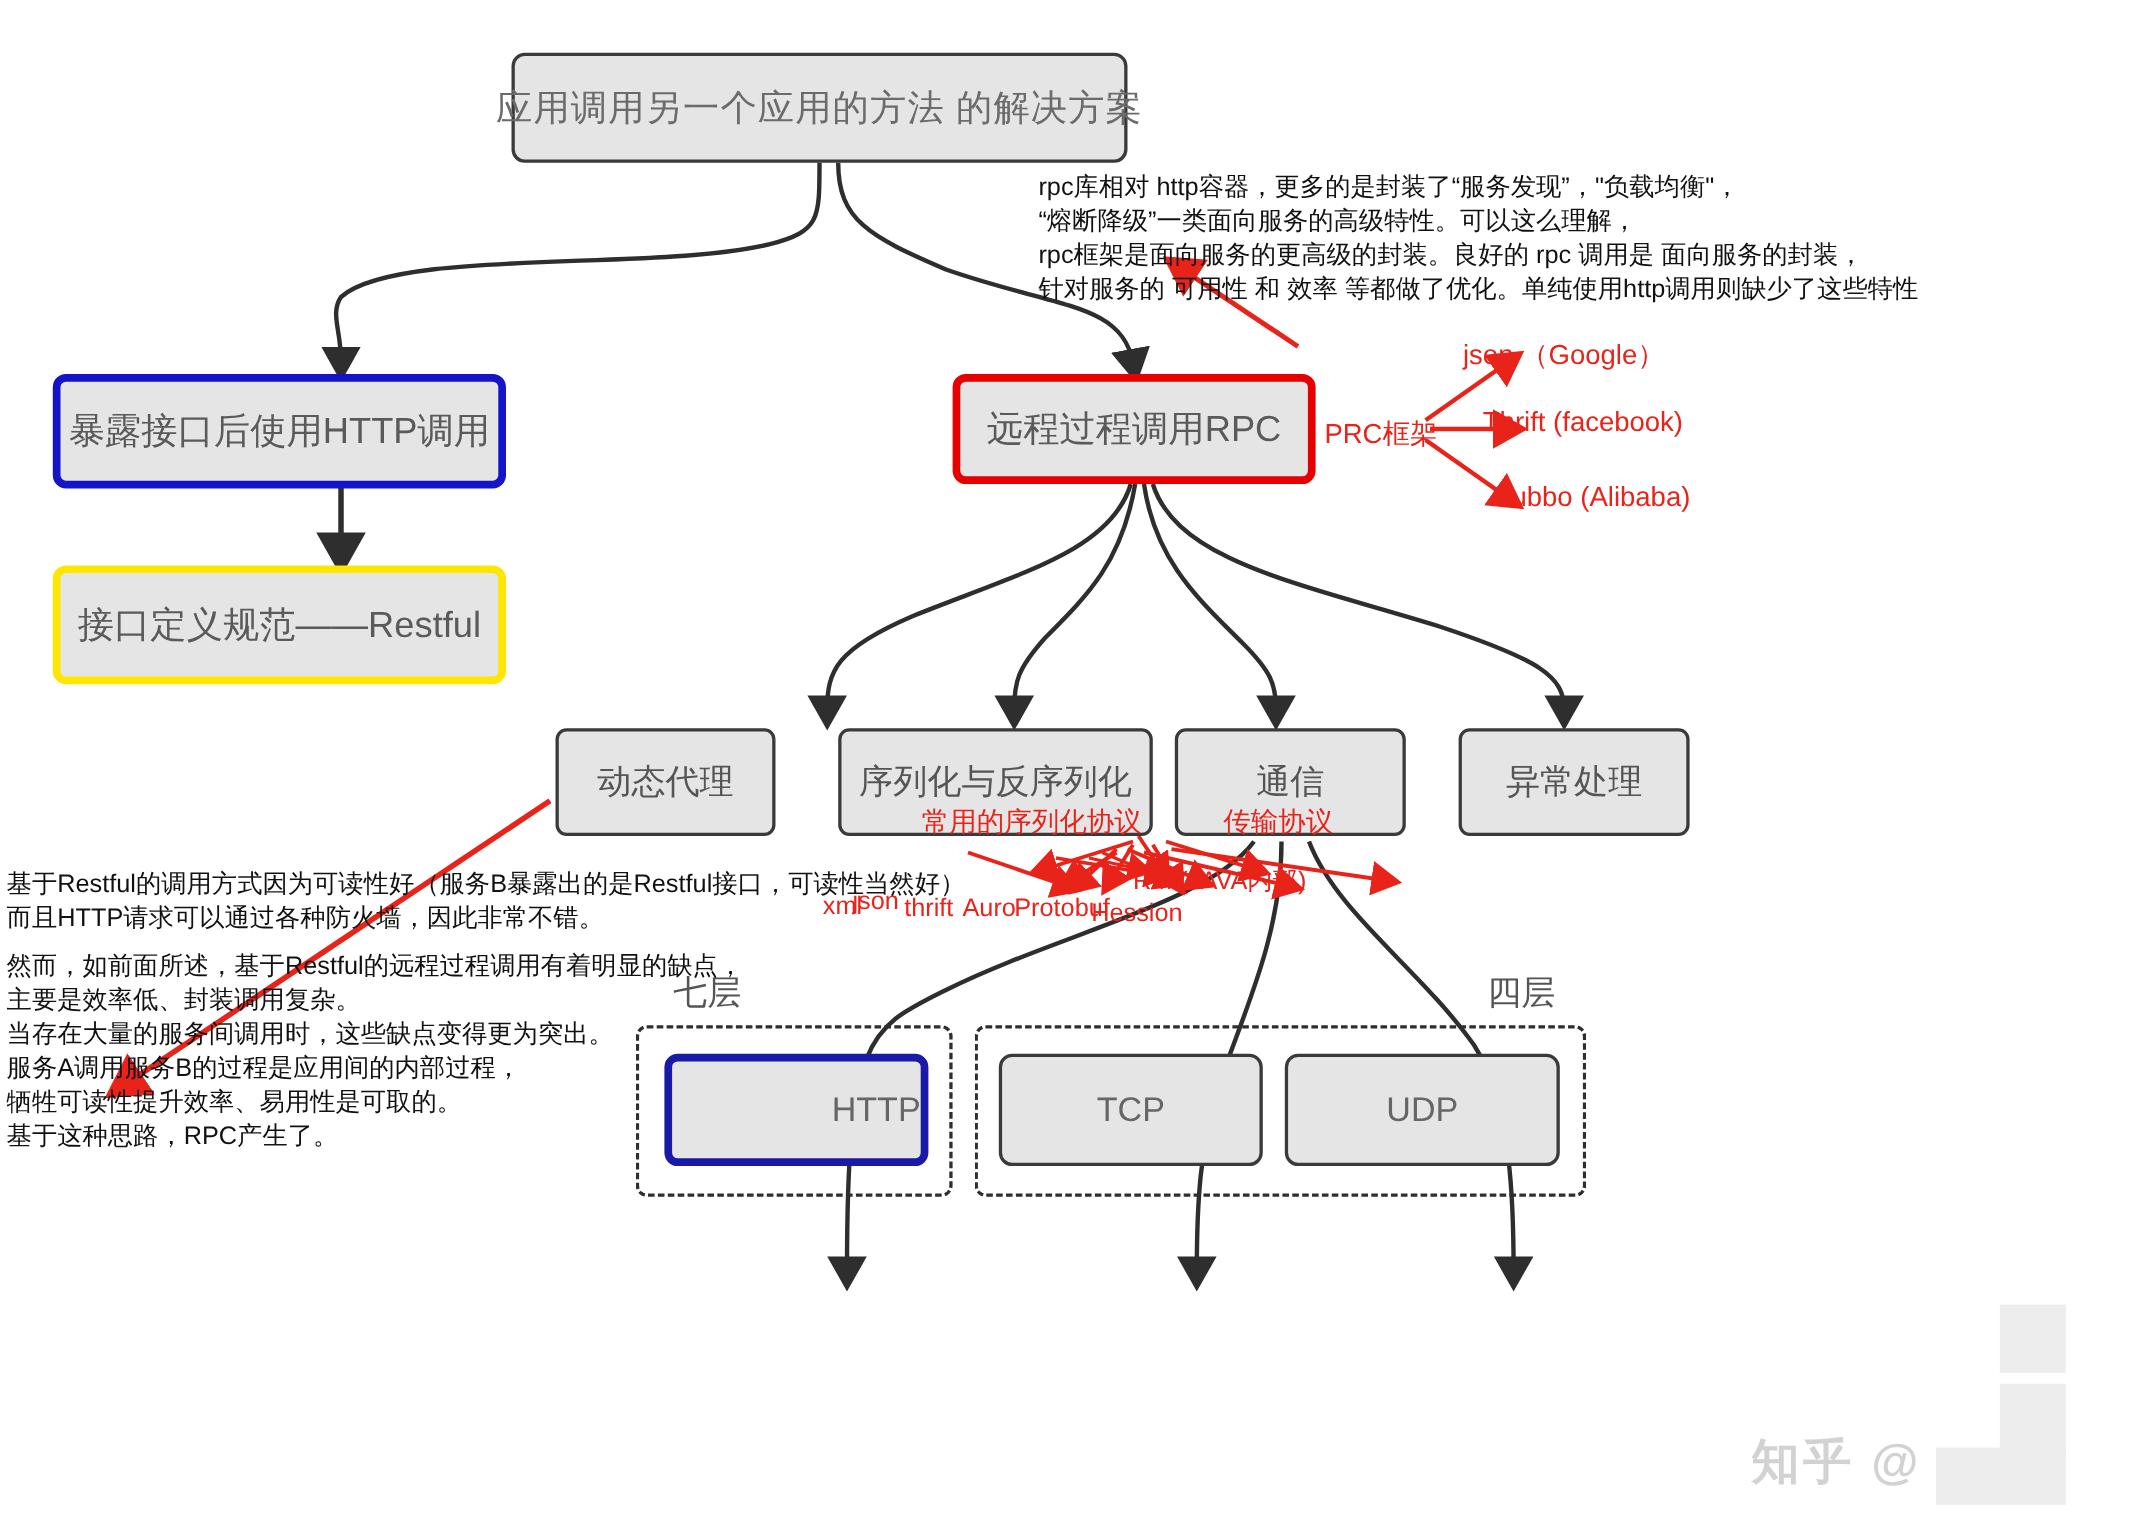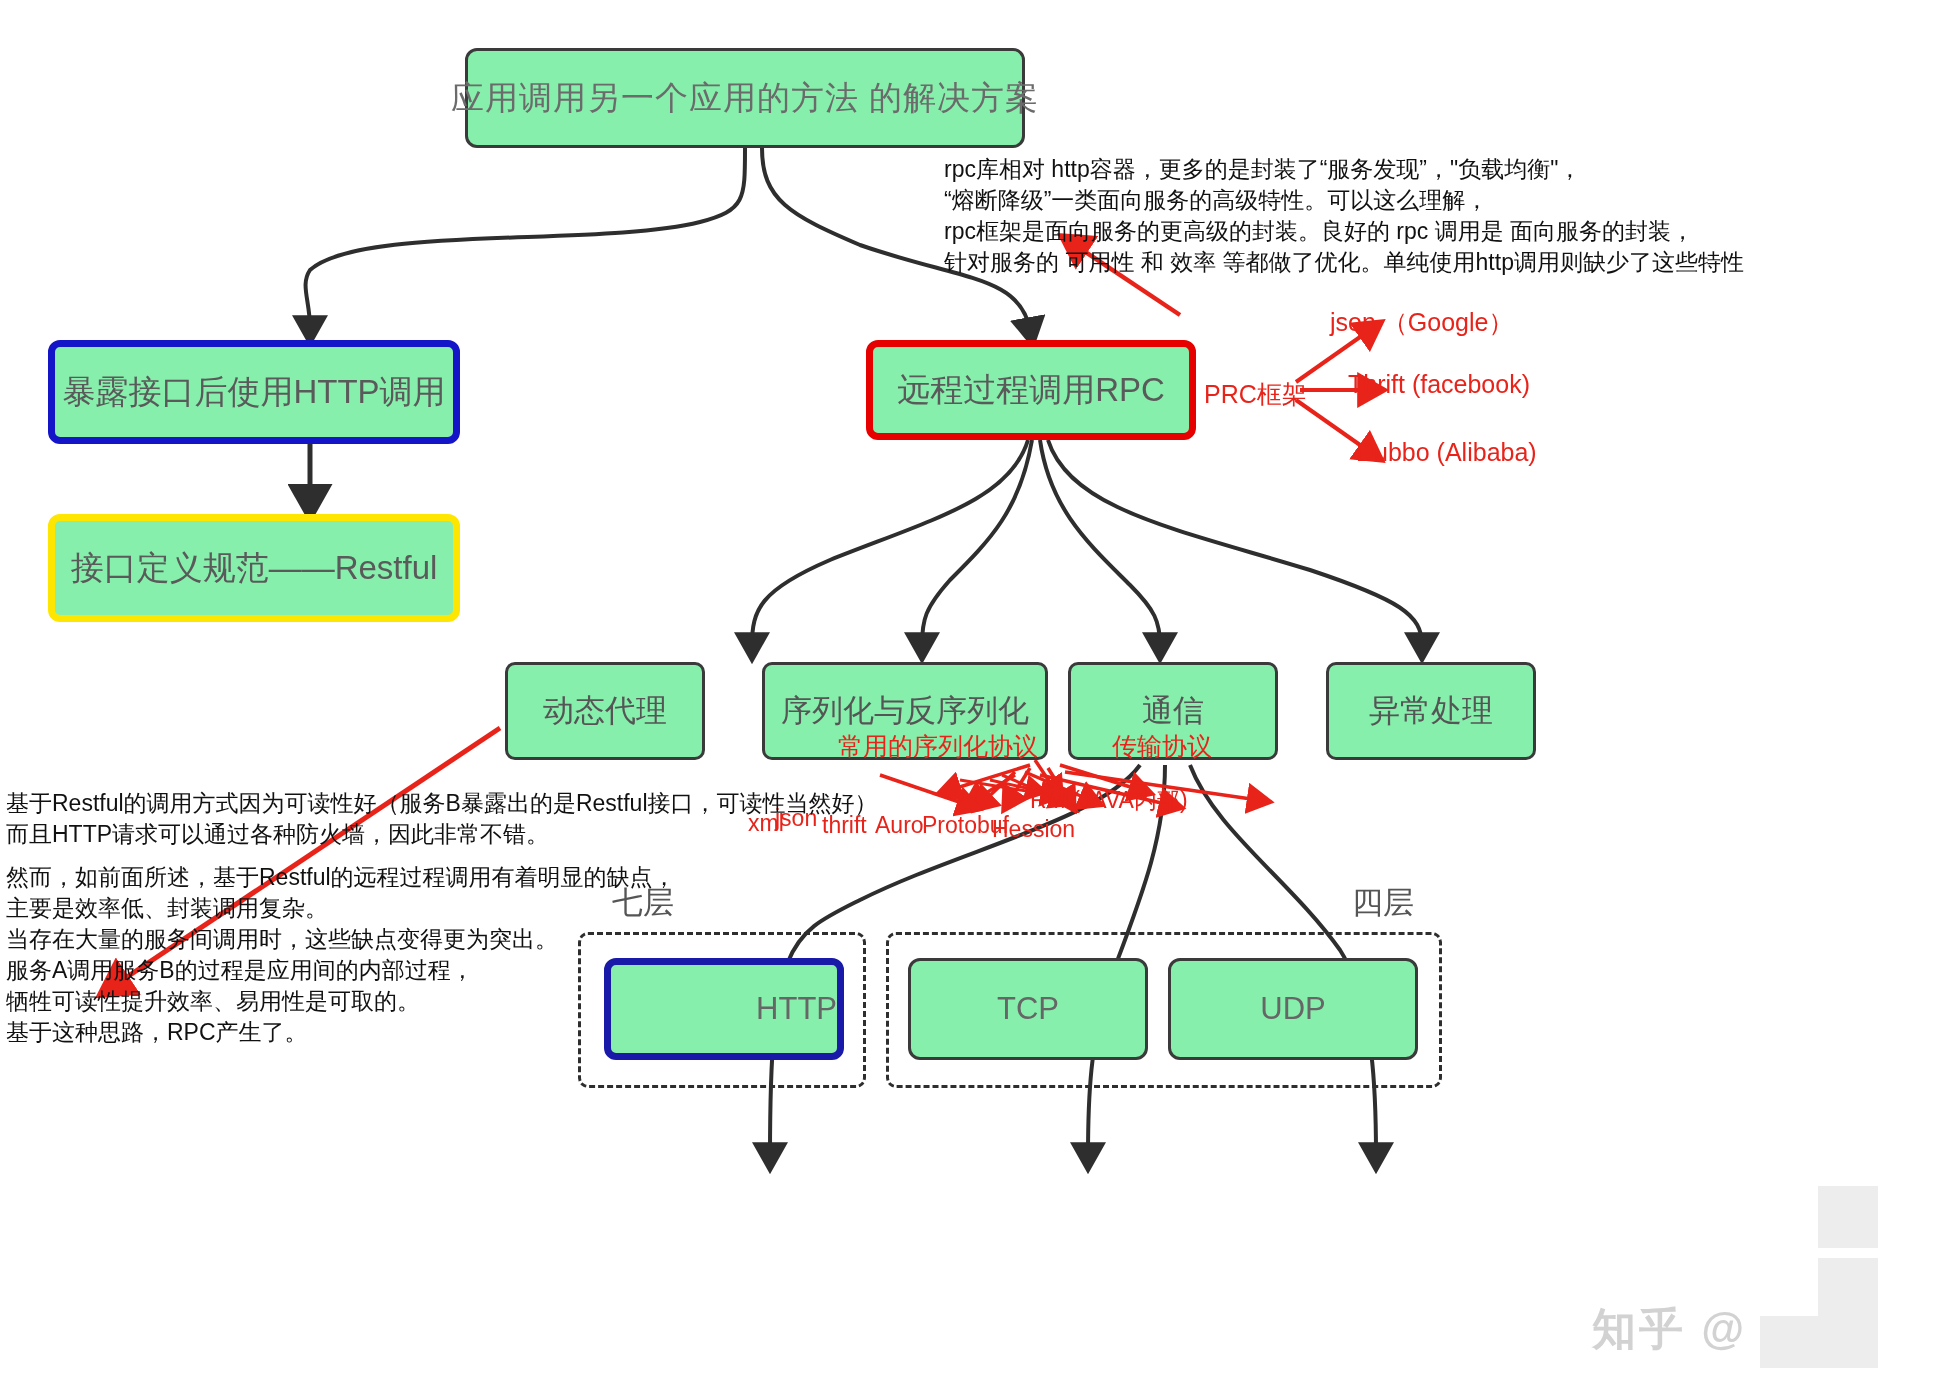--- a/index.html
+++ b/index.html
@@ -10,21 +10,21 @@
     position:relative;
     overflow:hidden;
   }
   #canvas{position:absolute;left:0;top:0;width:1943px;height:1399px;}
   svg.layer{position:absolute;left:0;top:0;width:1943px;height:1399px;pointer-events:none;}
 
   .node{
     position:absolute;
     box-sizing:border-box;
     display:flex;align-items:center;justify-content:center;
-    background:#86efac;
+    background:#e5e5e5;
     border:3px solid #3a3a3a;
     border-radius:10px;
     color:#4a4a4a;
     white-space:nowrap;
   }
   .node.root{
     border-radius:12px;
     font-size:33px;
     color:#6b6b6b;
     letter-spacing:1px;

